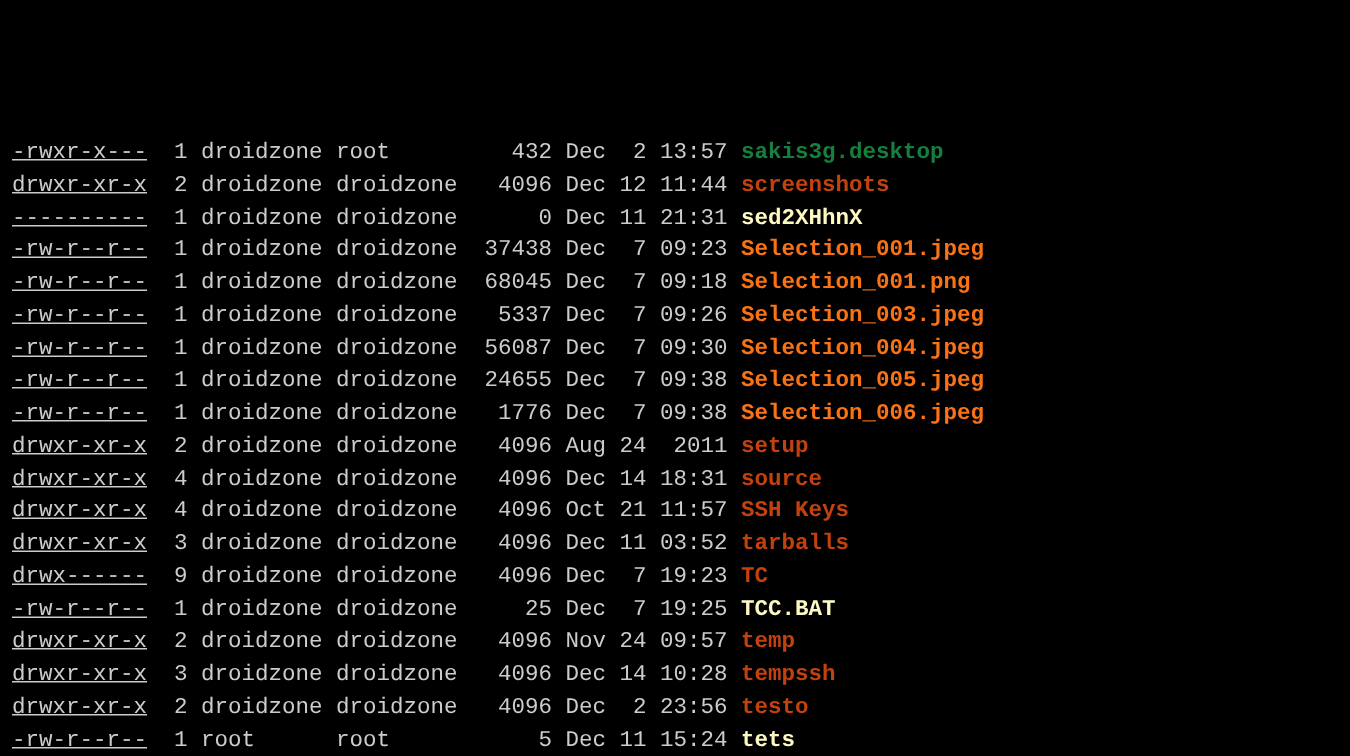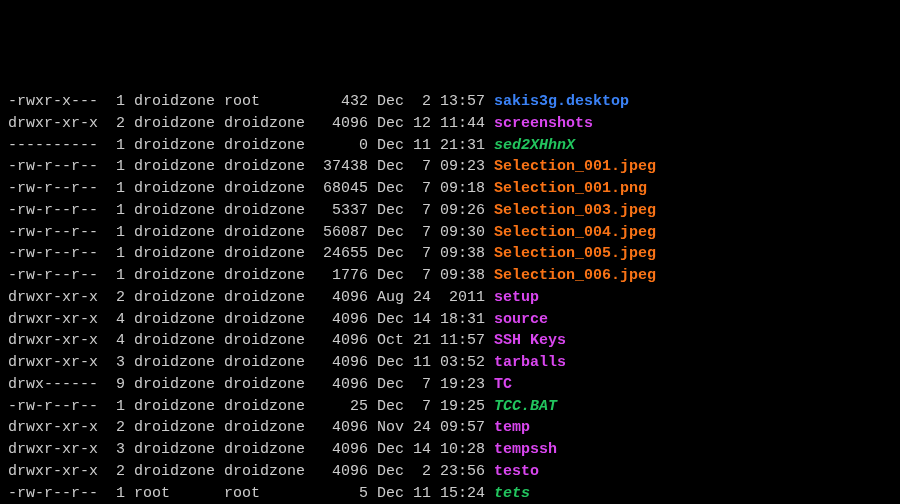--- a/index.html
+++ b/index.html
@@ -9,33 +9,33 @@
     color: #ccc;
     font-family: "Courier New", monospace;
     font-size: 15px;
     line-height: 1.45;
     width: 900px;
     height: 504px;
     box-sizing: border-box;
     white-space: pre;
   }
   .row span { white-space: pre; }
-  .perm  { display:inline-block; width: 10ch; }
+  .perm  { display:inline-block; width: 10ch; text-decoration: underline; }
   .links { display:inline-block; width: 3ch; text-align:right; }
   .owner { display:inline-block; width: 10ch; }
   .group { display:inline-block; width: 10ch; }
   .size  { display:inline-block; width: 7ch; text-align:left; }
   .month { display:inline-block; width: 4ch; }
   .day   { display:inline-block; width: 3ch; text-align:right; }
   .time  { display:inline-block; width: 6ch; text-align:center; }
   .name  { font-weight: bold; }
-  .c-green   { color: #3b82f6; }
-  .c-yellow  { color: #d946ef; }
+  .c-green   { color: #15803d; }
+  .c-yellow  { color: #c2410c; }
   .c-magenta { color: #f97316; }
-  .c-grey    { color: #22c55e; font-style: italic; }
+  .c-grey    { color: #fef9c3; }
 </style>
 </head>
 <body>
 
 
 
 <div id="terminal"><div class="row"><span class="perm">-rwxr-x---</span><span class="links">  1</span><span class="owner"> droidzone</span><span class="group"> root     </span><span class="size">    432</span><span class="month"> Dec</span><span class="day">  2</span><span class="time"> 13:57</span><span> </span><span class="name c-green">sakis3g.desktop</span></div><div class="row"><span class="perm">drwxr-xr-x</span><span class="links">  2</span><span class="owner"> droidzone</span><span class="group"> droidzone</span><span class="size">   4096</span><span class="month"> Dec</span><span class="day"> 12</span><span class="time"> 11:44</span><span> </span><span class="name c-yellow">screenshots</span></div><div class="row"><span class="perm">----------</span><span class="links">  1</span><span class="owner"> droidzone</span><span class="group"> droidzone</span><span class="size">      0</span><span class="month"> Dec</span><span class="day"> 11</span><span class="time"> 21:31</span><span> </span><span class="name c-grey">sed2XHhnX</span></div><div class="row"><span class="perm">-rw-r--r--</span><span class="links">  1</span><span class="owner"> droidzone</span><span class="group"> droidzone</span><span class="size">  37438</span><span class="month"> Dec</span><span class="day">  7</span><span class="time"> 09:23</span><span> </span><span class="name c-magenta">Selection_001.jpeg</span></div><div class="row"><span class="perm">-rw-r--r--</span><span class="links">  1</span><span class="owner"> droidzone</span><span class="group"> droidzone</span><span class="size">  68045</span><span class="month"> Dec</span><span class="day">  7</span><span class="time"> 09:18</span><span> </span><span class="name c-magenta">Selection_001.png</span></div><div class="row"><span class="perm">-rw-r--r--</span><span class="links">  1</span><span class="owner"> droidzone</span><span class="group"> droidzone</span><span class="size">   5337</span><span class="month"> Dec</span><span class="day">  7</span><span class="time"> 09:26</span><span> </span><span class="name c-magenta">Selection_003.jpeg</span></div><div class="row"><span class="perm">-rw-r--r--</span><span class="links">  1</span><span class="owner"> droidzone</span><span class="group"> droidzone</span><span class="size">  56087</span><span class="month"> Dec</span><span class="day">  7</span><span class="time"> 09:30</span><span> </span><span class="name c-magenta">Selection_004.jpeg</span></div><div class="row"><span class="perm">-rw-r--r--</span><span class="links">  1</span><span class="owner"> droidzone</span><span class="group"> droidzone</span><span class="size">  24655</span><span class="month"> Dec</span><span class="day">  7</span><span class="time"> 09:38</span><span> </span><span class="name c-magenta">Selection_005.jpeg</span></div><div class="row"><span class="perm">-rw-r--r--</span><span class="links">  1</span><span class="owner"> droidzone</span><span class="group"> droidzone</span><span class="size">   1776</span><span class="month"> Dec</span><span class="day">  7</span><span class="time"> 09:38</span><span> </span><span class="name c-magenta">Selection_006.jpeg</span></div><div class="row"><span class="perm">drwxr-xr-x</span><span class="links">  2</span><span class="owner"> droidzone</span><span class="group"> droidzone</span><span class="size">   4096</span><span class="month"> Aug</span><span class="day"> 24</span><span class="time">  2011</span><span> </span><span class="name c-yellow">setup</span></div><div class="row"><span class="perm">drwxr-xr-x</span><span class="links">  4</span><span class="owner"> droidzone</span><span class="group"> droidzone</span><span class="size">   4096</span><span class="month"> Dec</span><span class="day"> 14</span><span class="time"> 18:31</span><span> </span><span class="name c-yellow">source</span></div><div class="row"><span class="perm">drwxr-xr-x</span><span class="links">  4</span><span class="owner"> droidzone</span><span class="group"> droidzone</span><span class="size">   4096</span><span class="month"> Oct</span><span class="day"> 21</span><span class="time"> 11:57</span><span> </span><span class="name c-yellow">SSH Keys</span></div><div class="row"><span class="perm">drwxr-xr-x</span><span class="links">  3</span><span class="owner"> droidzone</span><span class="group"> droidzone</span><span class="size">   4096</span><span class="month"> Dec</span><span class="day"> 11</span><span class="time"> 03:52</span><span> </span><span class="name c-yellow">tarballs</span></div><div class="row"><span class="perm">drwx------</span><span class="links">  9</span><span class="owner"> droidzone</span><span class="group"> droidzone</span><span class="size">   4096</span><span class="month"> Dec</span><span class="day">  7</span><span class="time"> 19:23</span><span> </span><span class="name c-yellow">TC</span></div><div class="row"><span class="perm">-rw-r--r--</span><span class="links">  1</span><span class="owner"> droidzone</span><span class="group"> droidzone</span><span class="size">     25</span><span class="month"> Dec</span><span class="day">  7</span><span class="time"> 19:25</span><span> </span><span class="name c-grey">TCC.BAT</span></div><div class="row"><span class="perm">drwxr-xr-x</span><span class="links">  2</span><span class="owner"> droidzone</span><span class="group"> droidzone</span><span class="size">   4096</span><span class="month"> Nov</span><span class="day"> 24</span><span class="time"> 09:57</span><span> </span><span class="name c-yellow">temp</span></div><div class="row"><span class="perm">drwxr-xr-x</span><span class="links">  3</span><span class="owner"> droidzone</span><span class="group"> droidzone</span><span class="size">   4096</span><span class="month"> Dec</span><span class="day"> 14</span><span class="time"> 10:28</span><span> </span><span class="name c-yellow">tempssh</span></div><div class="row"><span class="perm">drwxr-xr-x</span><span class="links">  2</span><span class="owner"> droidzone</span><span class="group"> droidzone</span><span class="size">   4096</span><span class="month"> Dec</span><span class="day">  2</span><span class="time"> 23:56</span><span> </span><span class="name c-yellow">testo</span></div><div class="row"><span class="perm">-rw-r--r--</span><span class="links">  1</span><span class="owner"> root     </span><span class="group"> root     </span><span class="size">      5</span><span class="month"> Dec</span><span class="day"> 11</span><span class="time"> 15:24</span><span> </span><span class="name c-grey">tets</span></div></div>
 
 
 

